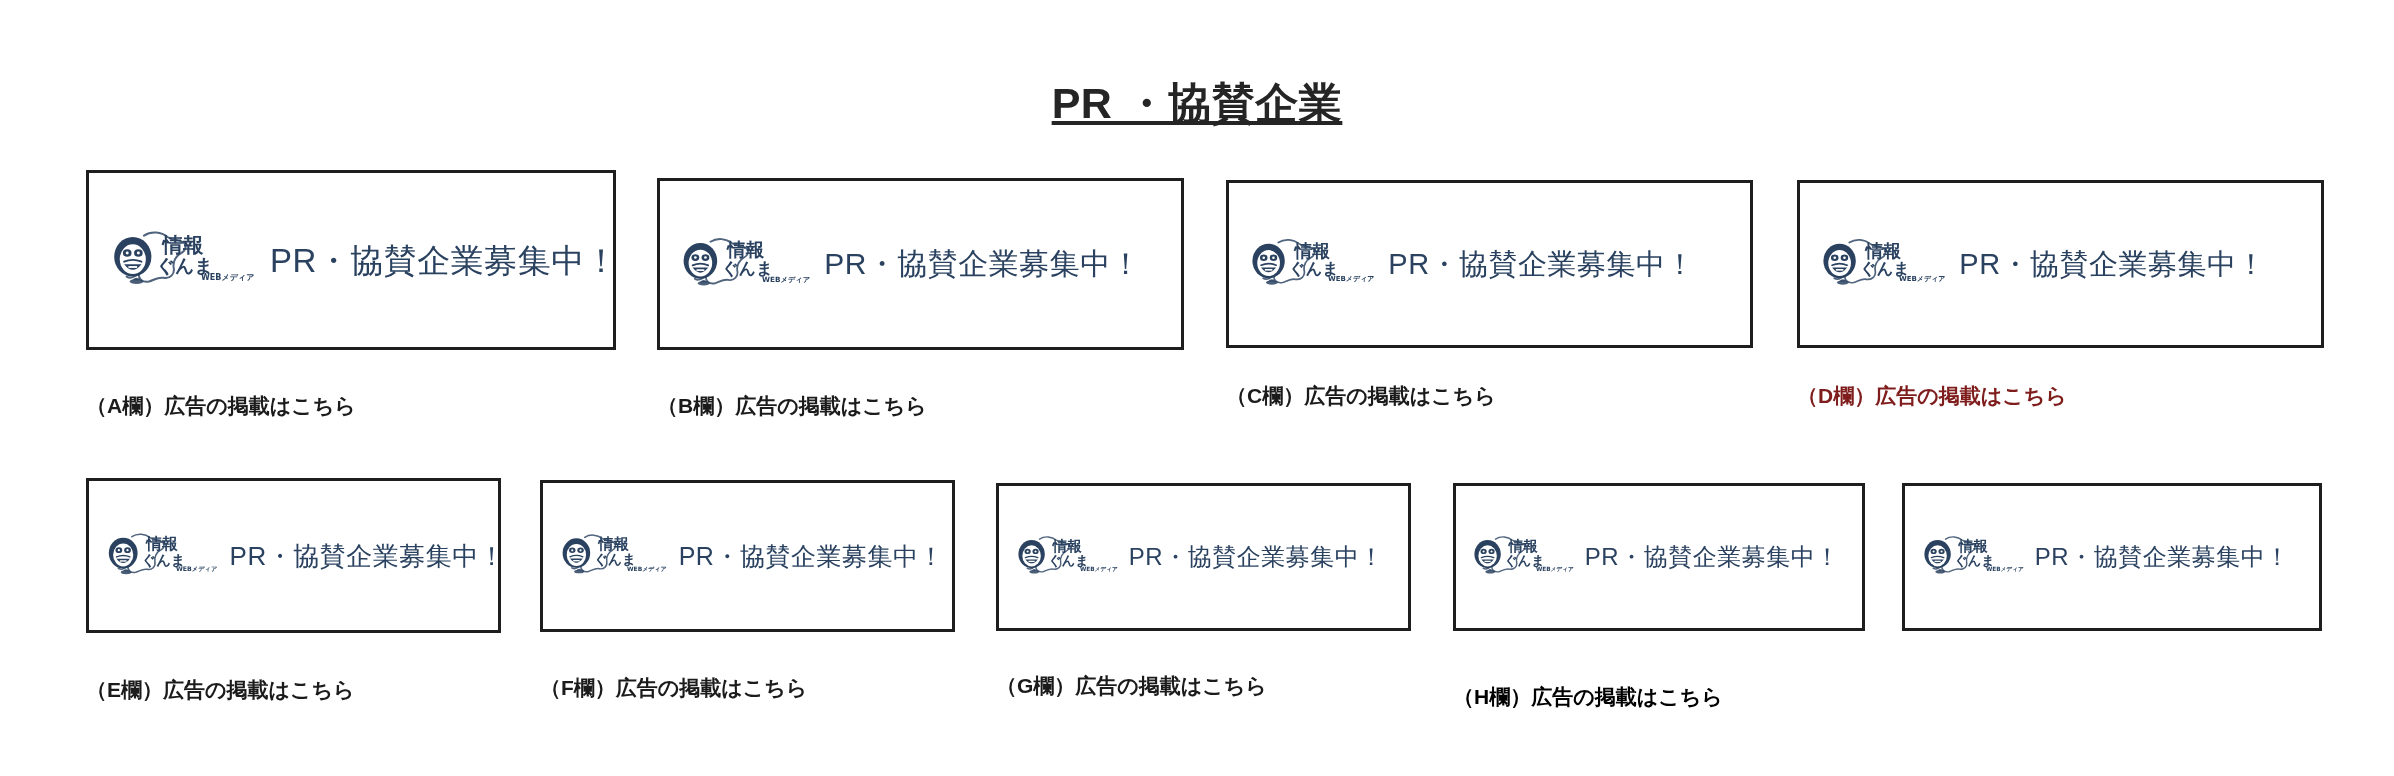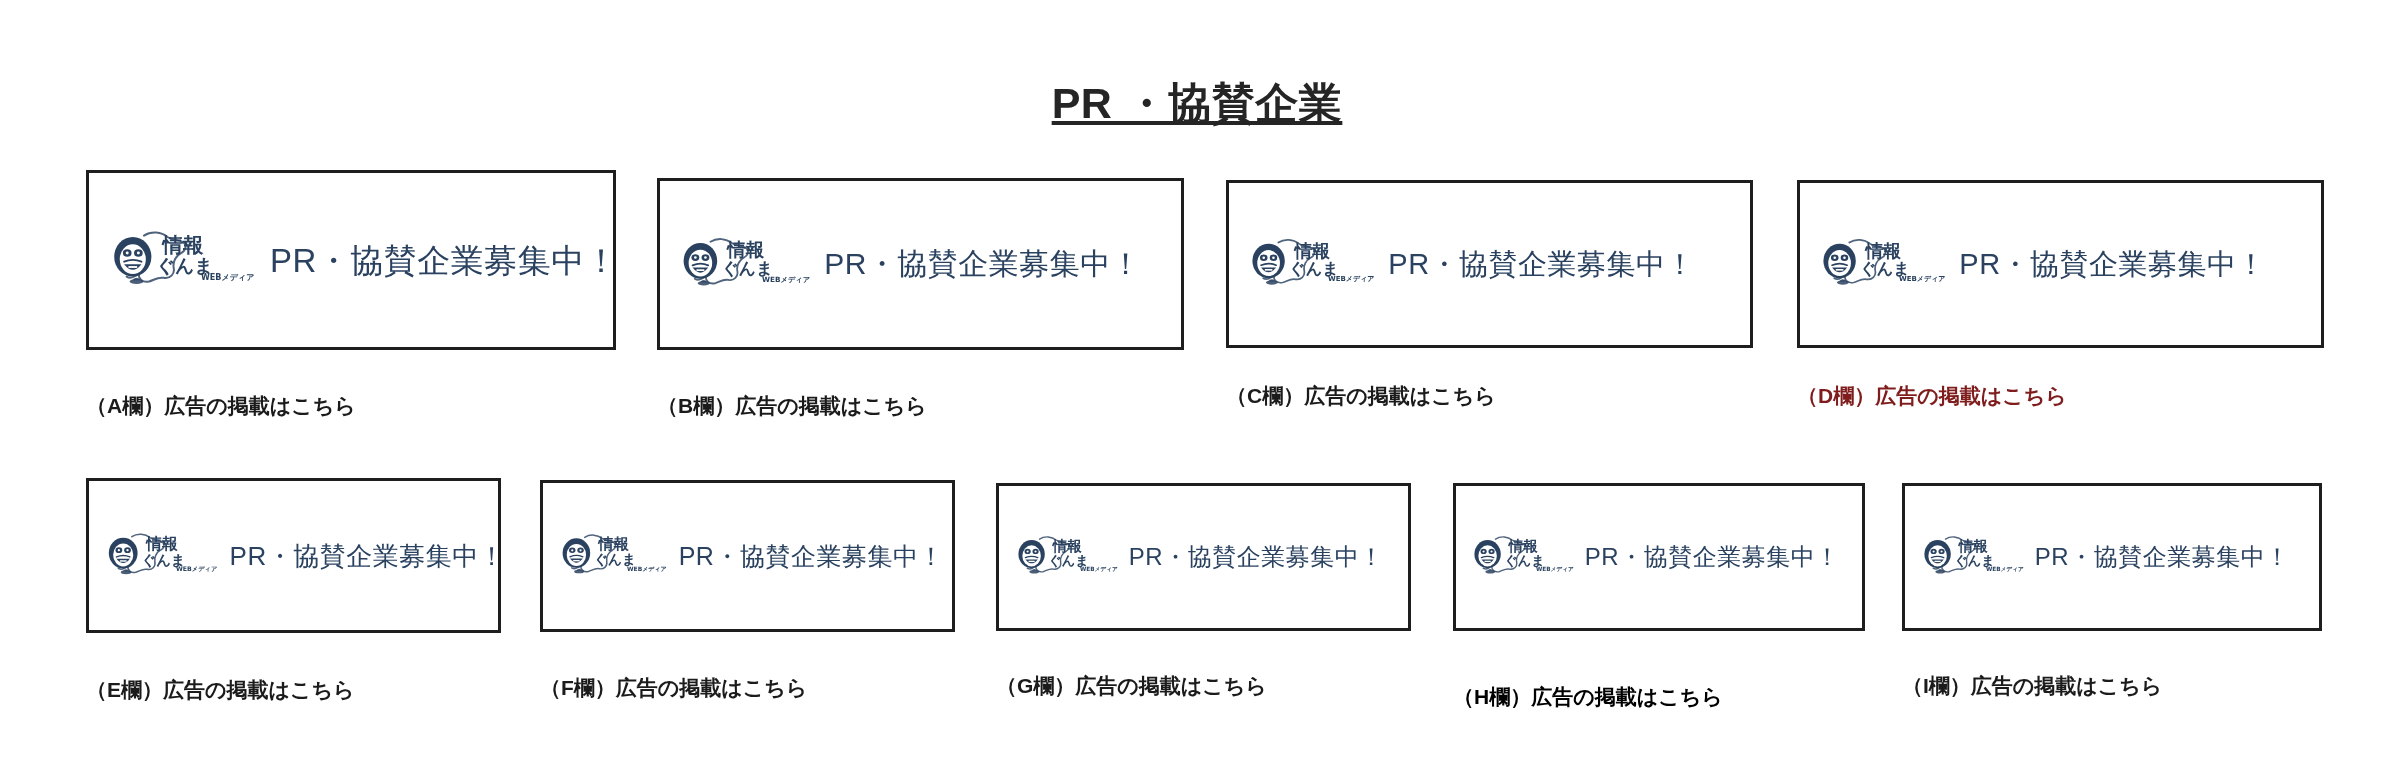--- a/index.html
+++ b/index.html
@@ -427,17 +427,16 @@
     <ellipse cx="46" cy="88" rx="11" ry="4" fill="#2a4260" opacity="0.85"></ellipse>
     <path d="M39 86 Q46 78 53 86 Z" fill="#2a4260" opacity="0.85"></path>
 
     <text x="88" y="40" font-family="'DejaVu Sans','Liberation Sans',sans-serif" font-size="33" font-weight="bold" fill="#2a4260">情報</text>
     <text x="78" y="72" font-family="'DejaVu Sans','Liberation Sans',sans-serif" font-size="30" font-weight="bold" fill="#2a4260">ぐんま</text>
     <text x="150" y="86" font-family="'DejaVu Sans','Liberation Sans',sans-serif" font-size="13" font-weight="bold" fill="#2a4260">WEBメディア</text>
   </svg></span>
         <span class="banner-text" style="font-size: 24px; color: rgb(42, 66, 96);">PR・協賛企業募集中！</span>
       </span>
     </a>
-    <div class="caption" style="top: 194px; color: rgb(27, 27, 27);">（I欄）広告の掲載はこちら</div>
   </div>
     </div>
 
 </div>
 
 </body></html>

